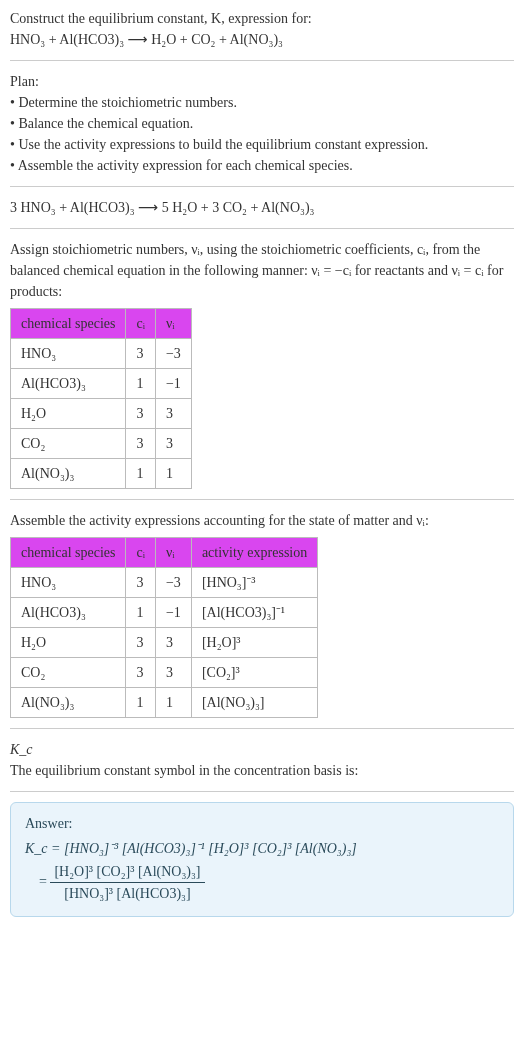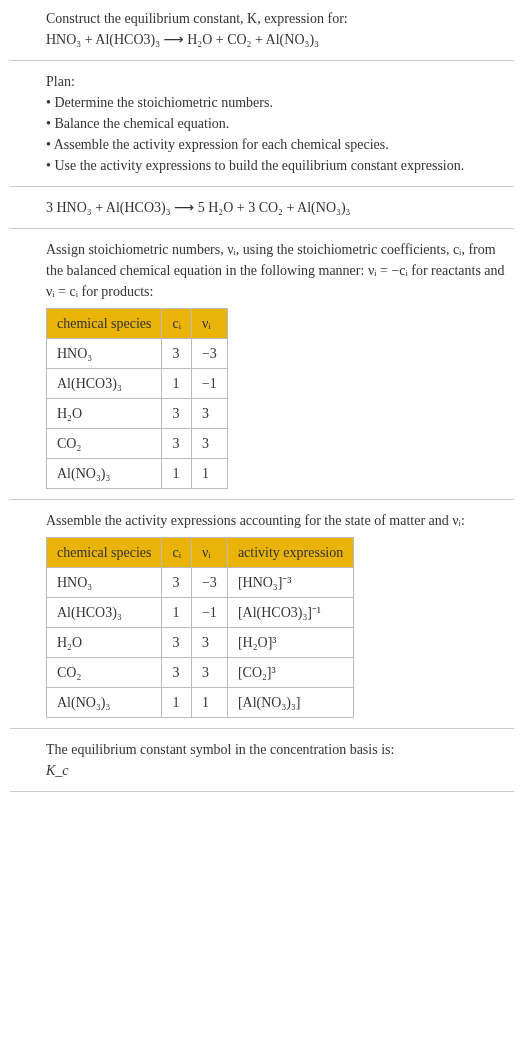--- a/index.html
+++ b/index.html
@@ -6,39 +6,38 @@
     font-family: Georgia, 'Times New Roman', serif;
     font-size: 14px;
     color: #333;
     margin: 0;
     padding: 8px 10px;
     width: 504px;
     line-height: 1.5;
   }
   .section {
     margin-bottom: 10px;
-    margin-left: 36px;
   }
   hr {
     border: none;
     border-top: 1px solid #ccc;
     margin: 10px 0;
   }
   table {
     border-collapse: collapse;
     margin: 6px 0;
   }
   th, td {
     border: 1px solid #bbb;
     padding: 4px 10px;
     text-align: left;
     font-weight: normal;
   }
   th {
-    background: #eab308;
+    background: #d946ef;
   }
   .num {
     text-align: left;
   }
   .answer-box {
     background: #eaf4fb;
     border: 1px solid #b8d8ec;
     border-radius: 6px;
     padding: 10px 14px;
     color: #2a4a5a;
@@ -74,22 +73,22 @@
 <div class="section">
   <div>Construct the equilibrium constant, K, expression for:</div>
   <div>HNO₃ + Al(HCO3)₃  ⟶  H₂O + CO₂ + Al(NO₃)₃</div>
 </div>
 <hr>
 
 <div class="section">
   <div>Plan:</div>
   <div>• Determine the stoichiometric numbers.</div>
   <div>• Balance the chemical equation.</div>
+  <div>• Use the activity expressions to build the equilibrium constant expression.</div>
   <div>• Assemble the activity expression for each chemical species.</div>
-  <div>• Use the activity expressions to build the equilibrium constant expression.</div>
 </div>
 <hr>
 
 <div class="section">
   <div>3 HNO₃ + Al(HCO3)₃  ⟶  5 H₂O + 3 CO₂ + Al(NO₃)₃</div>
 </div>
 <hr>
 
 <div class="section">
   <div>Assign stoichiometric numbers, νᵢ, using the stoichiometric coefficients, cᵢ, from the balanced chemical equation in the following manner: νᵢ = −cᵢ for reactants and νᵢ = cᵢ for products:</div>
@@ -169,20 +168,33 @@
       <td class="num">1</td>
       <td class="num">1</td>
       <td>[Al(NO₃)₃]</td>
     </tr>
   </tbody>
     </table>
 </div>
 <hr>
 
 <div class="section">
+  <div><i>K_c</i></div>
   <div>The equilibrium constant symbol in the concentration basis is:</div>
-  <div><i>K_c</i></div>
-</div>
-<hr>
-
-<div class="section">
-
+</div>
+<hr>
+
+<div class="section">
+
+  <div class="answer-box">
+    <div class="answer-title">Answer:</div>
+    <div class="indent eqline">
+      <i>K_c = [HNO₃]⁻³ [Al(HCO3)₃]⁻¹ [H₂O]³ [CO₂]³ [Al(NO₃)₃]</i>
+    </div>
+    <div class="indent eqline">
+      <span style="margin-left:14px;">=</span>
+      <span class="frac">
+        <span class="num-top">[H₂O]³ [CO₂]³ [Al(NO₃)₃]</span>
+        <span class="den-bot">[HNO₃]³ [Al(HCO3)₃]</span>
+      </span>
+    </div>
+  </div>
 </div>
 
 </body></html>

